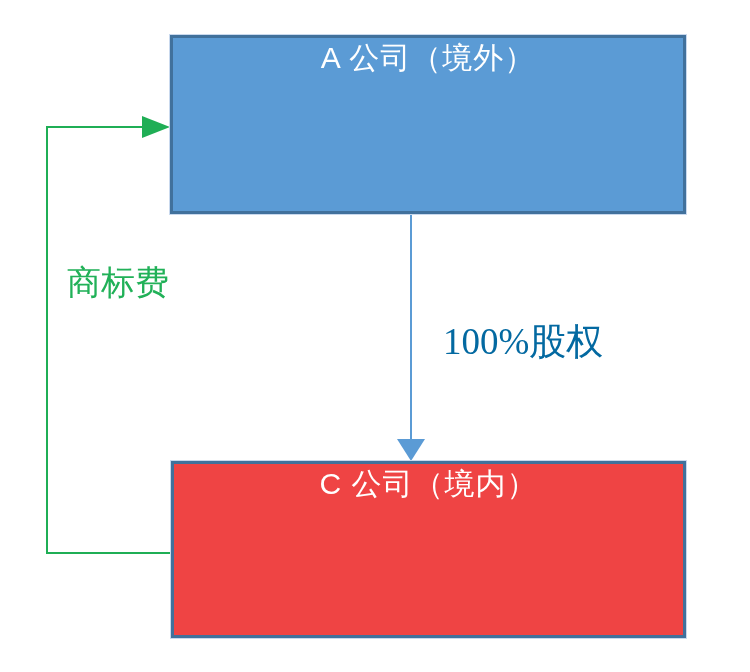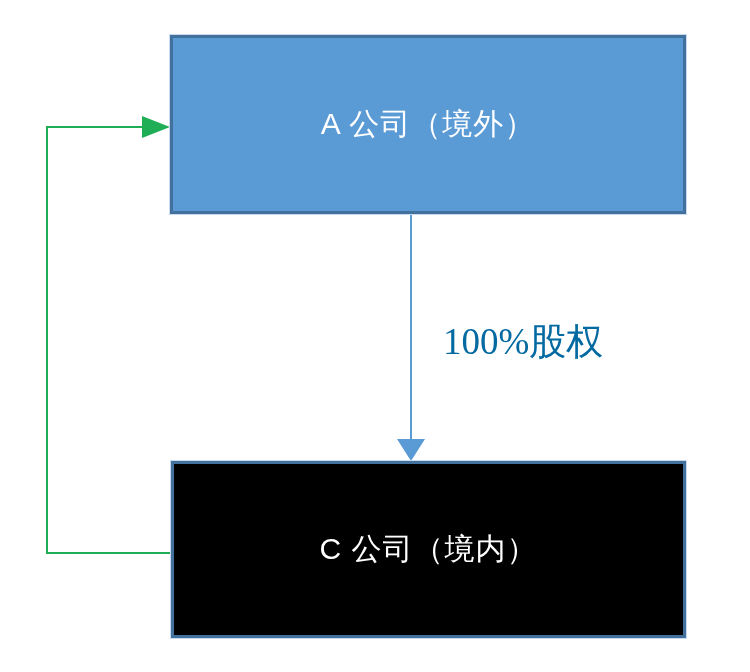--- a/index.html
+++ b/index.html
@@ -20,21 +20,21 @@
     left: 0;
     top: 0;
     width: 750px;
     height: 672px;
     pointer-events: none;
   }
   .node {
     position: absolute;
     box-sizing: border-box;
     display: flex;
-    align-items: center;
+    align-items: flex-start;
     justify-content: center;
     border-style: solid;
     border-width: 3px;
     box-shadow: 0 0 0 1px #c9d9ee;
   }
   .node-a {
     left: 170px;
     top: 35px;
     width: 516px;
     height: 179px;
@@ -83,20 +83,21 @@
     <g>
       <polyline points="171,553 47,553 47,127 143,127" stroke-width="2" fill="none" stroke="#1fae55"></polyline>
       <polygon points="142,116 142,138 170,127" fill="#1fae55"></polygon>
     </g>
   </svg>
 
   <div class="node node-a" style="background-color: rgb(91, 155, 213); border-color: rgb(65, 113, 156);">
     <span class="node-label" style="color: rgb(255, 255, 255);">A 公司（境外）</span>
   </div>
 
-  <div class="node node-c" style="background-color: #000000; border-color: rgb(65, 113, 156);">
+  <div class="node node-c" style="background-color: #ef4444; border-color: rgb(65, 113, 156);">
     <span class="node-label" style="color: rgb(255, 255, 255);">C 公司（境内）</span>
   </div>
 
   <div class="edge-label edge-label-equity" style="color: #0369a1;">100%股权</div>
 
+  <div class="edge-label edge-label-fee" style="color: rgb(33, 177, 88);">商标费</div>
 
 </div>
 
 </body></html>

